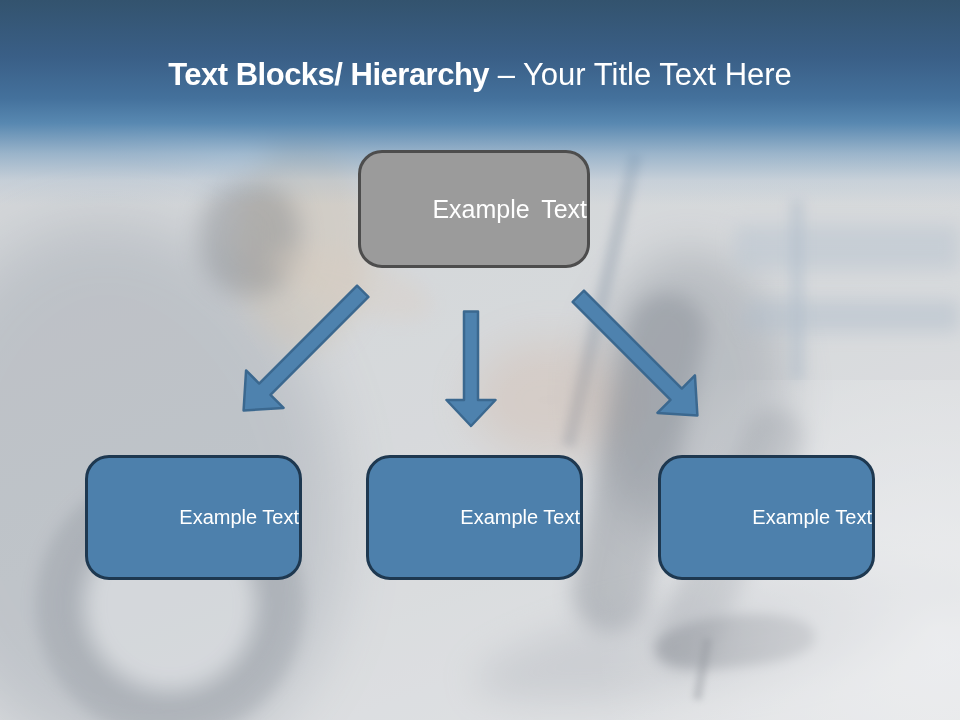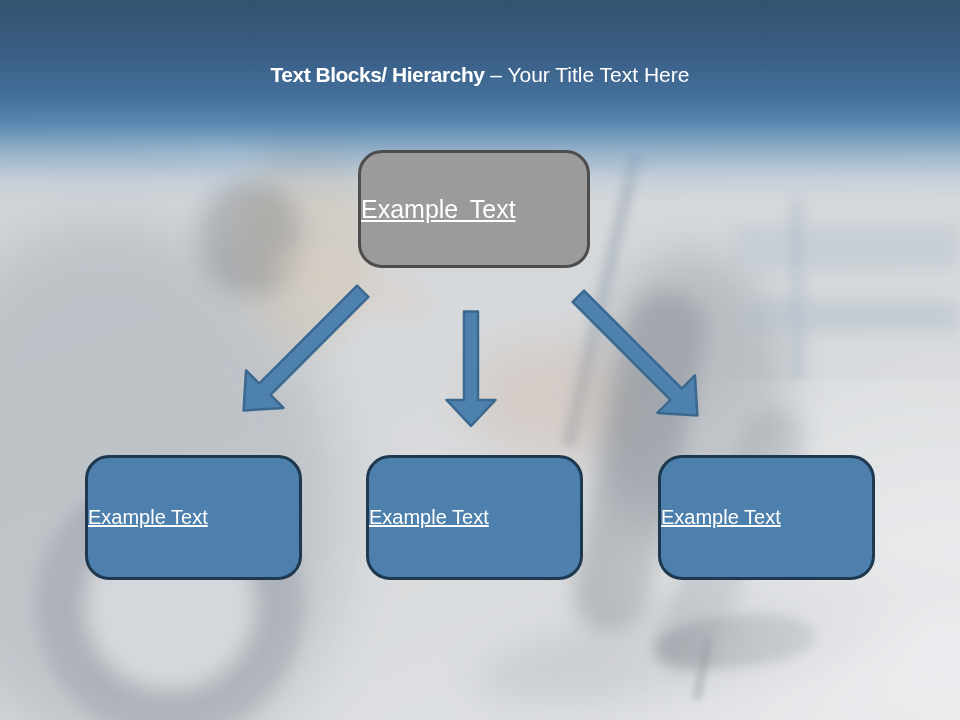--- a/index.html
+++ b/index.html
@@ -36,27 +36,27 @@
 
   
   .header {
     position:absolute; left:0; top:0; width:960px; height:205px;
     background:linear-gradient(180deg,
       #33536e 0%, #3a5f87 28%, #44719c 48%,
       rgba(77,129,173,.92) 60%, rgba(108,152,190,.55) 75%,
       rgba(150,180,210,.22) 88%, rgba(170,195,220,0) 100%);
   }
   .title { position:absolute; left:0; top:56px; width:960px; text-align:center;
-           color:#fff; font-size:21px; line-height:38px; white-space:nowrap; }
+           color:#fff; font-size:31px; line-height:38px; white-space:nowrap; }
   .title .t-bold { font-weight:bold; letter-spacing:-.5px; }
   .title .t-reg  { font-weight:normal; }
 
   
-  .block { position:absolute; display:flex; align-items:center; justify-content:flex-start;
-           color:#fff; text-align:center;text-decoration:underline; }
+  .block { position:absolute; display:flex; align-items:center; justify-content:flex-end;
+           color:#fff; text-align:center; }
   .root-block  { left:358px; top:150px; width:232px; height:118px;
                  background:#9b9b9b; border:3px solid #4d4d4d; border-radius:24px;
                  font-size:25px; word-spacing:5px; }
   .child-block { top:455px; width:217px; height:125px;
                  background:#4d80ac; border:3px solid #1e3850; border-radius:24px;
                  font-size:20px; }
   .child-1 { left:85px; } .child-2 { left:366px; } .child-3 { left:658px; }
 
   .arrow { position:absolute; }
   .arrow-left   { left:275px; top:265px; transform:rotate(45deg); }

